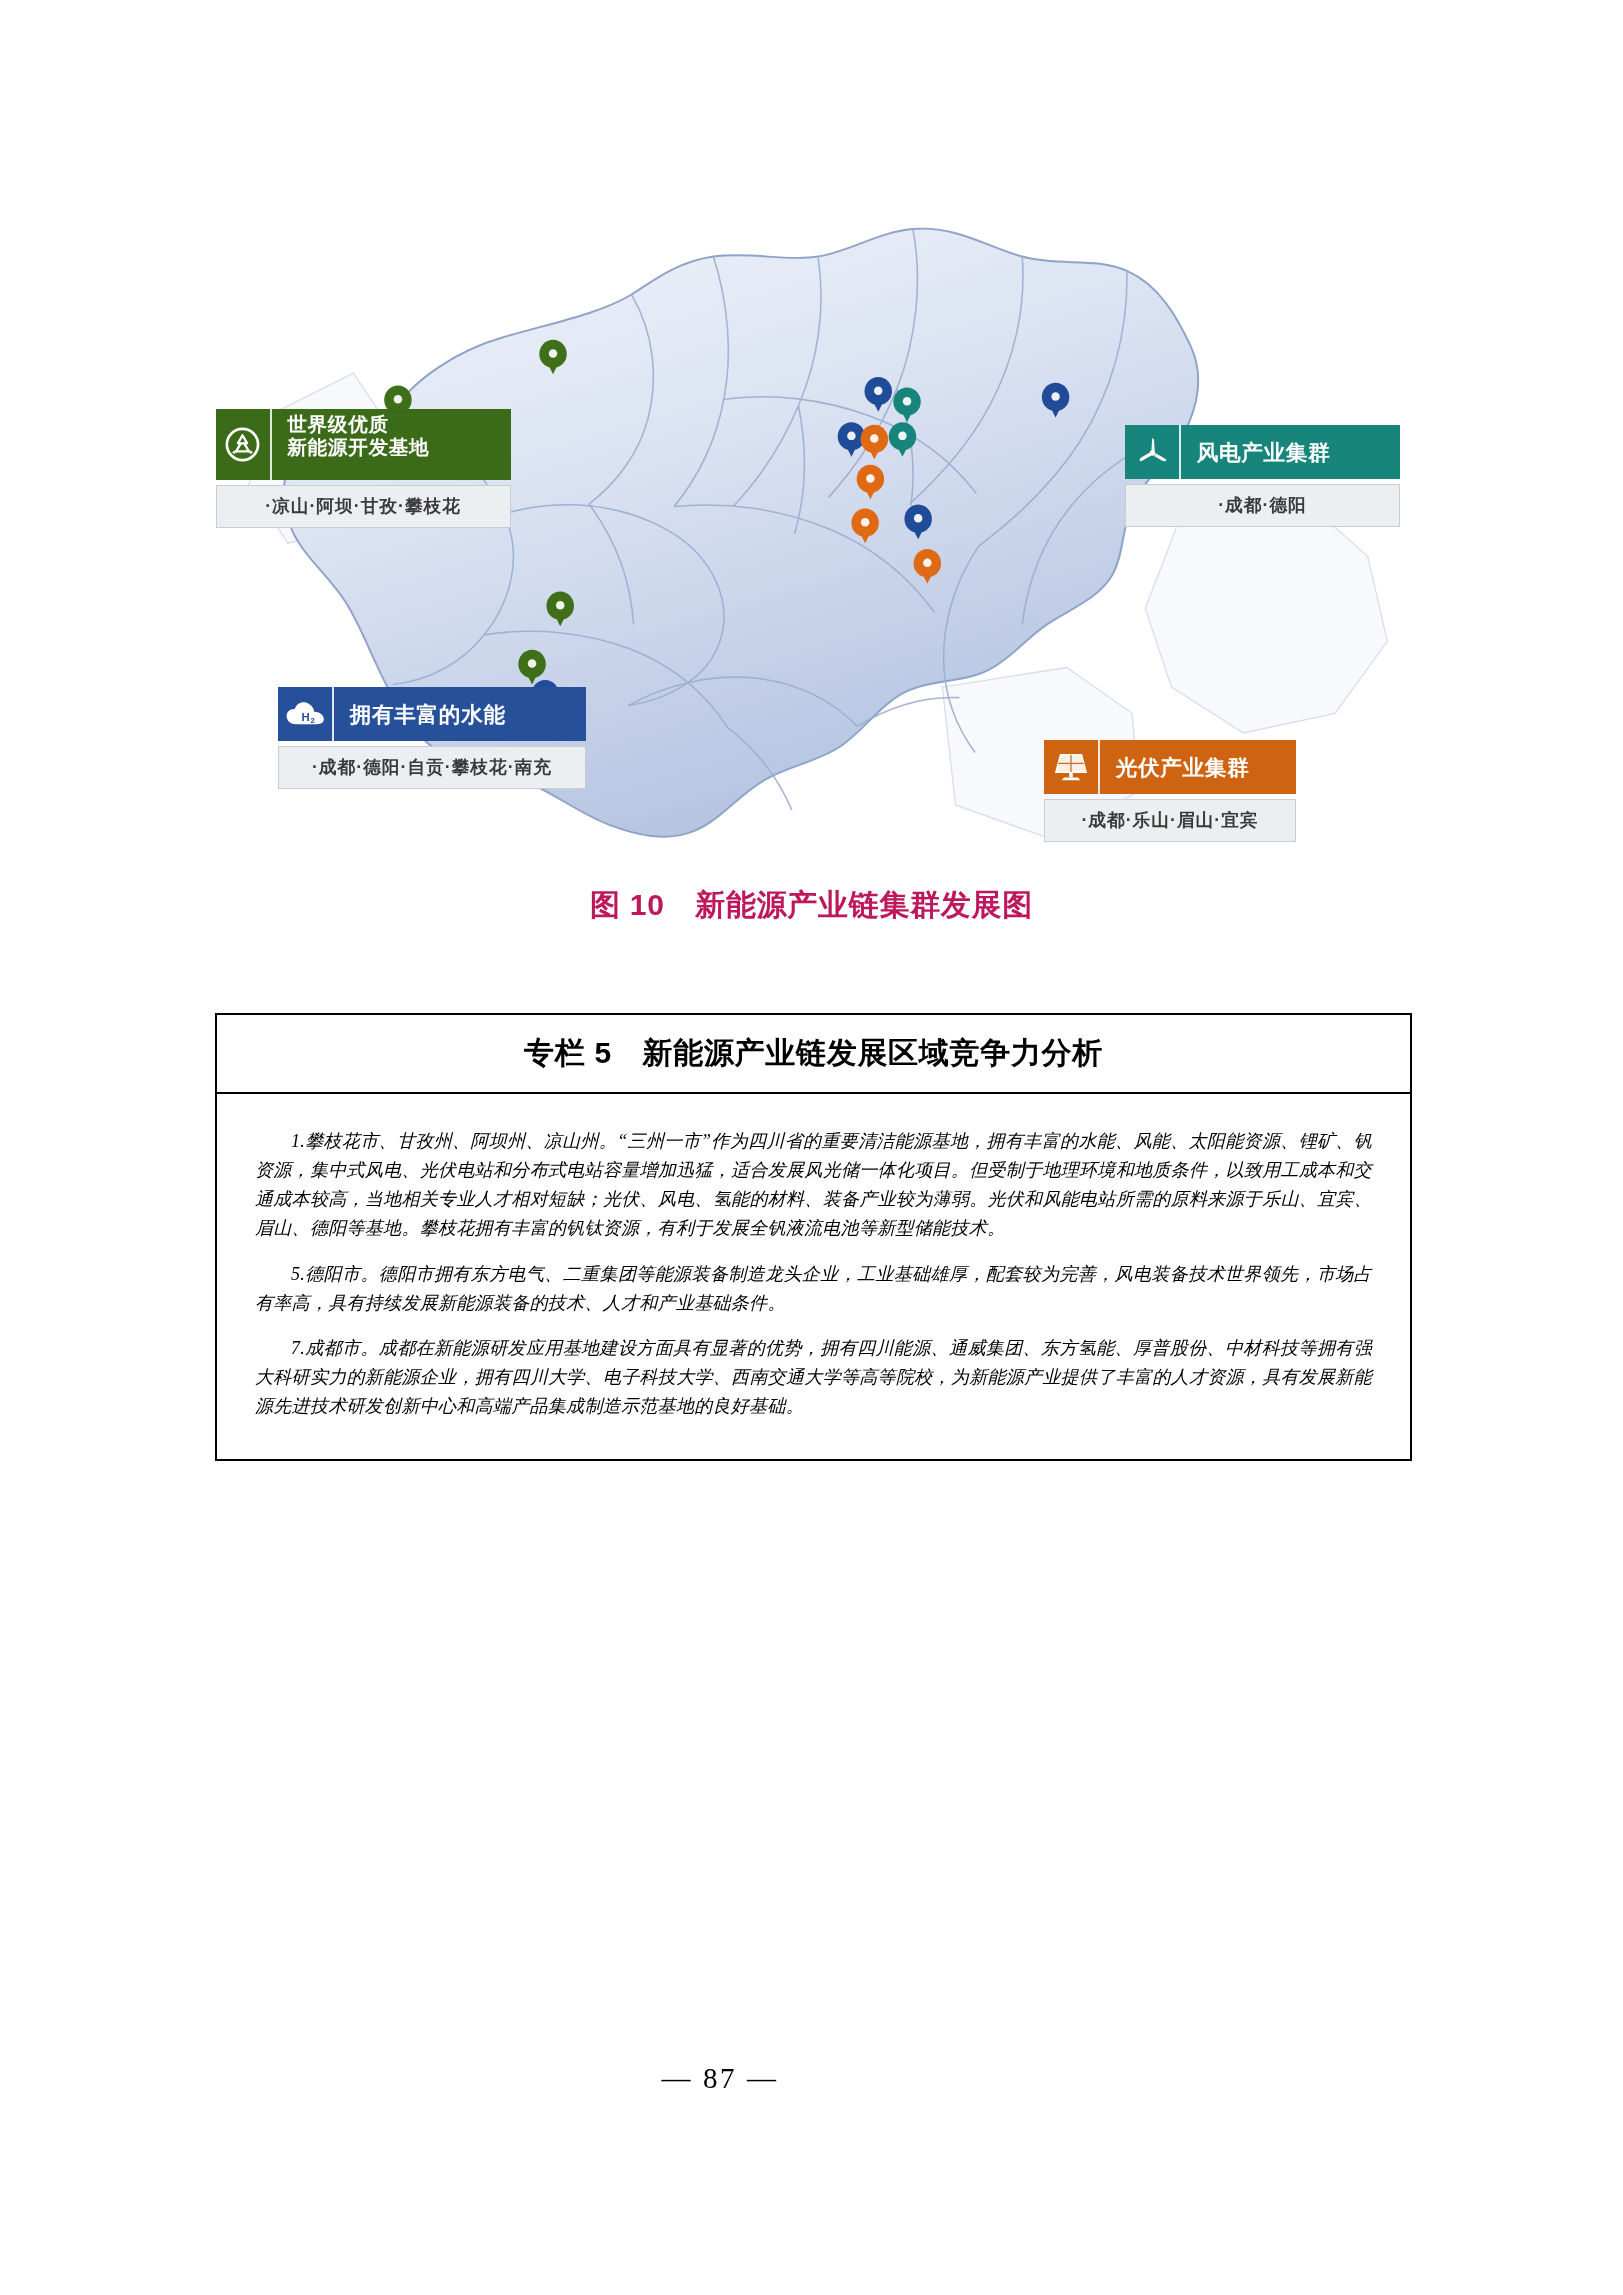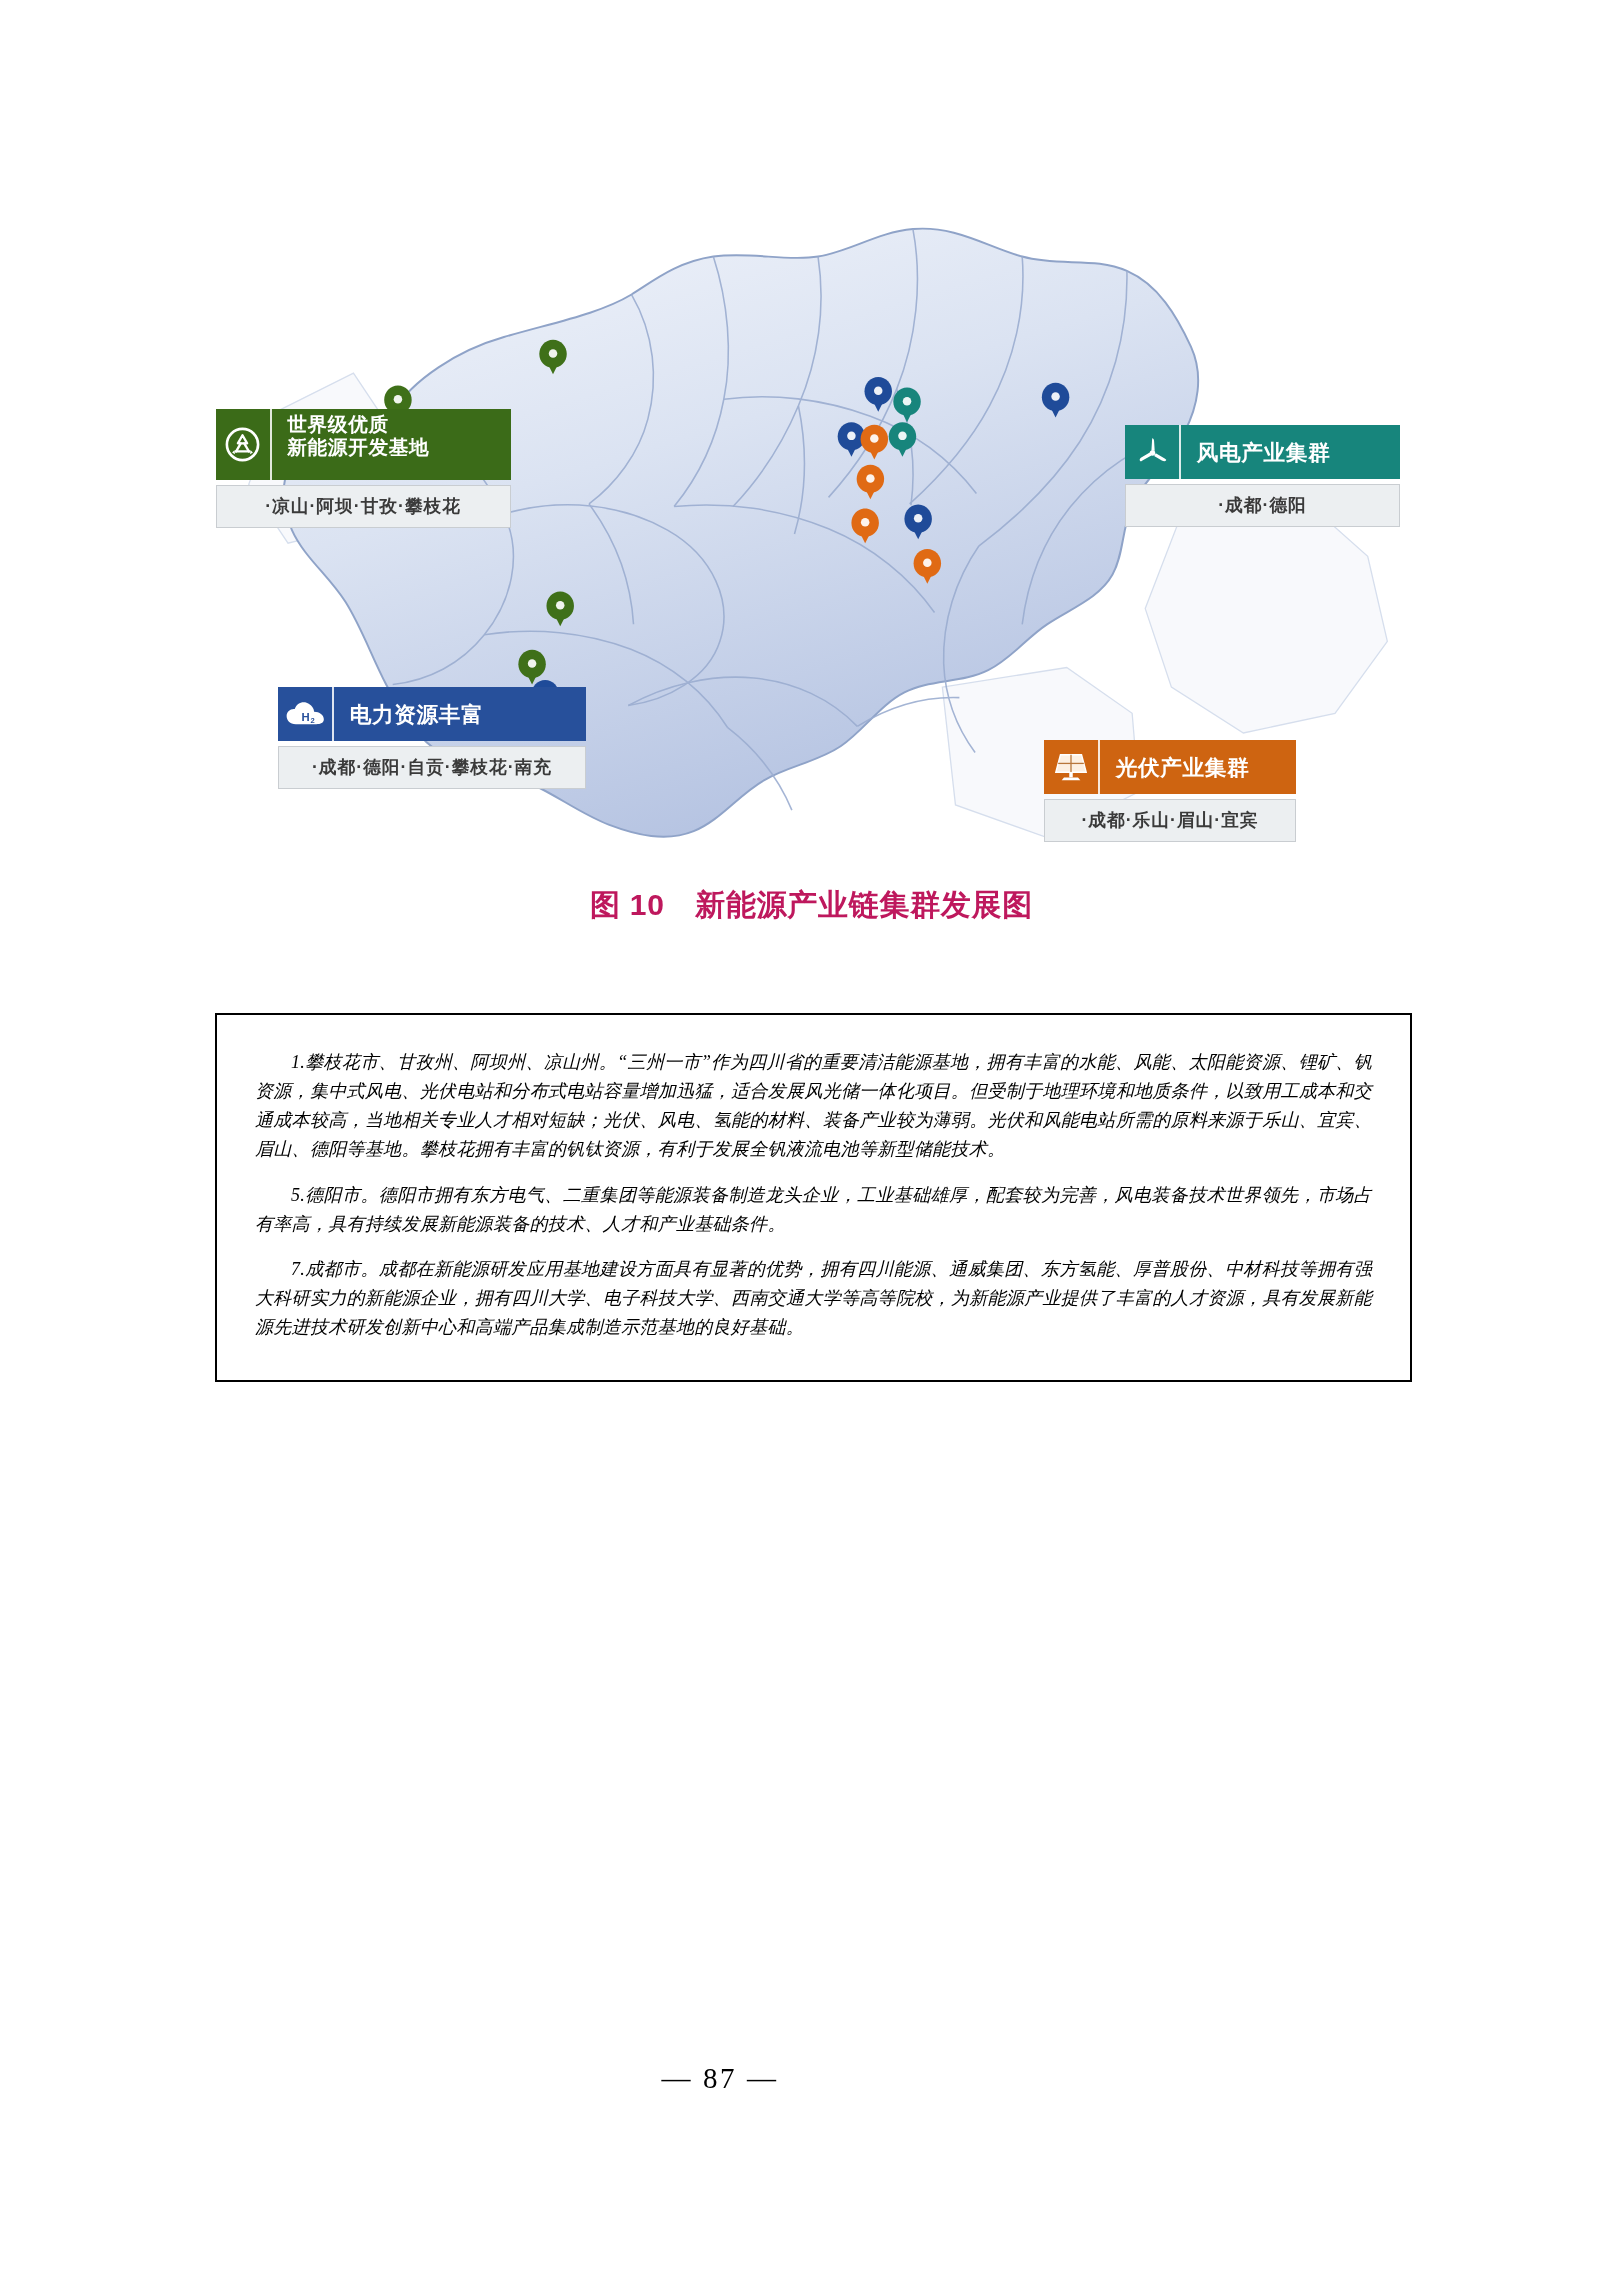--- a/index.html
+++ b/index.html
@@ -381,21 +381,21 @@
 
     <div class="legend" id="legend-h2">
       <div class="lg-head">
         <div class="lg-icon">
           <svg width="41" height="33" viewBox="0 0 76 56">
             <path d="M20 46 C9 46 3 39 3 31 C3 23 10 17 18 18 C21 8 31 3 40 6 C49 9 54 17 54 23 C64 23 72 29 72 37 C72 44 66 46 58 46 Z" fill="#ffffff"></path>
             <text x="38" y="40" font-family="Liberation Sans, sans-serif" font-size="21" font-weight="bold" fill="#27509b" text-anchor="middle">H</text>
             <text x="51" y="44" font-family="Liberation Sans, sans-serif" font-size="14" font-weight="bold" fill="#27509b" text-anchor="middle">2</text>
           </svg>
         </div>
-        <div class="lg-title">电力资源丰富</div>
+        <div class="lg-title">拥有丰富的水能</div>
       </div>
       <div class="lg-sub">·成都·德阳·自贡·攀枝花·南充</div>
     </div>
 
     <div class="legend" id="legend-pv">
       <div class="lg-head">
         <div class="lg-icon">
           <svg width="38" height="35" viewBox="0 0 64 60">
             <path d="M14 8 L50 8 L58 38 L6 38 Z" fill="#fdf0e2" stroke="#ffffff" stroke-width="2.5"></path>
             <g stroke="#b8763b" stroke-width="2.2" fill="none">
@@ -408,20 +408,21 @@
         </div>
         <div class="lg-title">光伏产业集群</div>
       </div>
       <div class="lg-sub">·成都·乐山·眉山·宜宾</div>
     </div>
   </div>
 
   <div class="fig-caption">图 10　新能源产业链集群发展图</div>
 
   <div class="callout">
+    <div class="callout-title">专栏 5　新能源产业链发展区域竞争力分析</div>
     <div class="callout-body">
       <p>1.攀枝花市、甘孜州、阿坝州、凉山州。“三州一市”作为四川省的重要清洁能源基地，拥有丰富的水能、风能、太阳能资源、锂矿、钒资源，集中式风电、光伏电站和分布式电站容量增加迅猛，适合发展风光储一体化项目。但受制于地理环境和地质条件，以致用工成本和交通成本较高，当地相关专业人才相对短缺；光伏、风电、氢能的材料、装备产业较为薄弱。光伏和风能电站所需的原料来源于乐山、宜宾、眉山、德阳等基地。攀枝花拥有丰富的钒钛资源，有利于发展全钒液流电池等新型储能技术。</p>
       <p>5.德阳市。德阳市拥有东方电气、二重集团等能源装备制造龙头企业，工业基础雄厚，配套较为完善，风电装备技术世界领先，市场占有率高，具有持续发展新能源装备的技术、人才和产业基础条件。</p>
       <p>7.成都市。成都在新能源研发应用基地建设方面具有显著的优势，拥有四川能源、通威集团、东方氢能、厚普股份、中材科技等拥有强大科研实力的新能源企业，拥有四川大学、电子科技大学、西南交通大学等高等院校，为新能源产业提供了丰富的人才资源，具有发展新能源先进技术研发创新中心和高端产品集成制造示范基地的良好基础。</p>
     </div>
   </div>
 
   <div class="page-number">— 87 —</div>
 
 </div>

